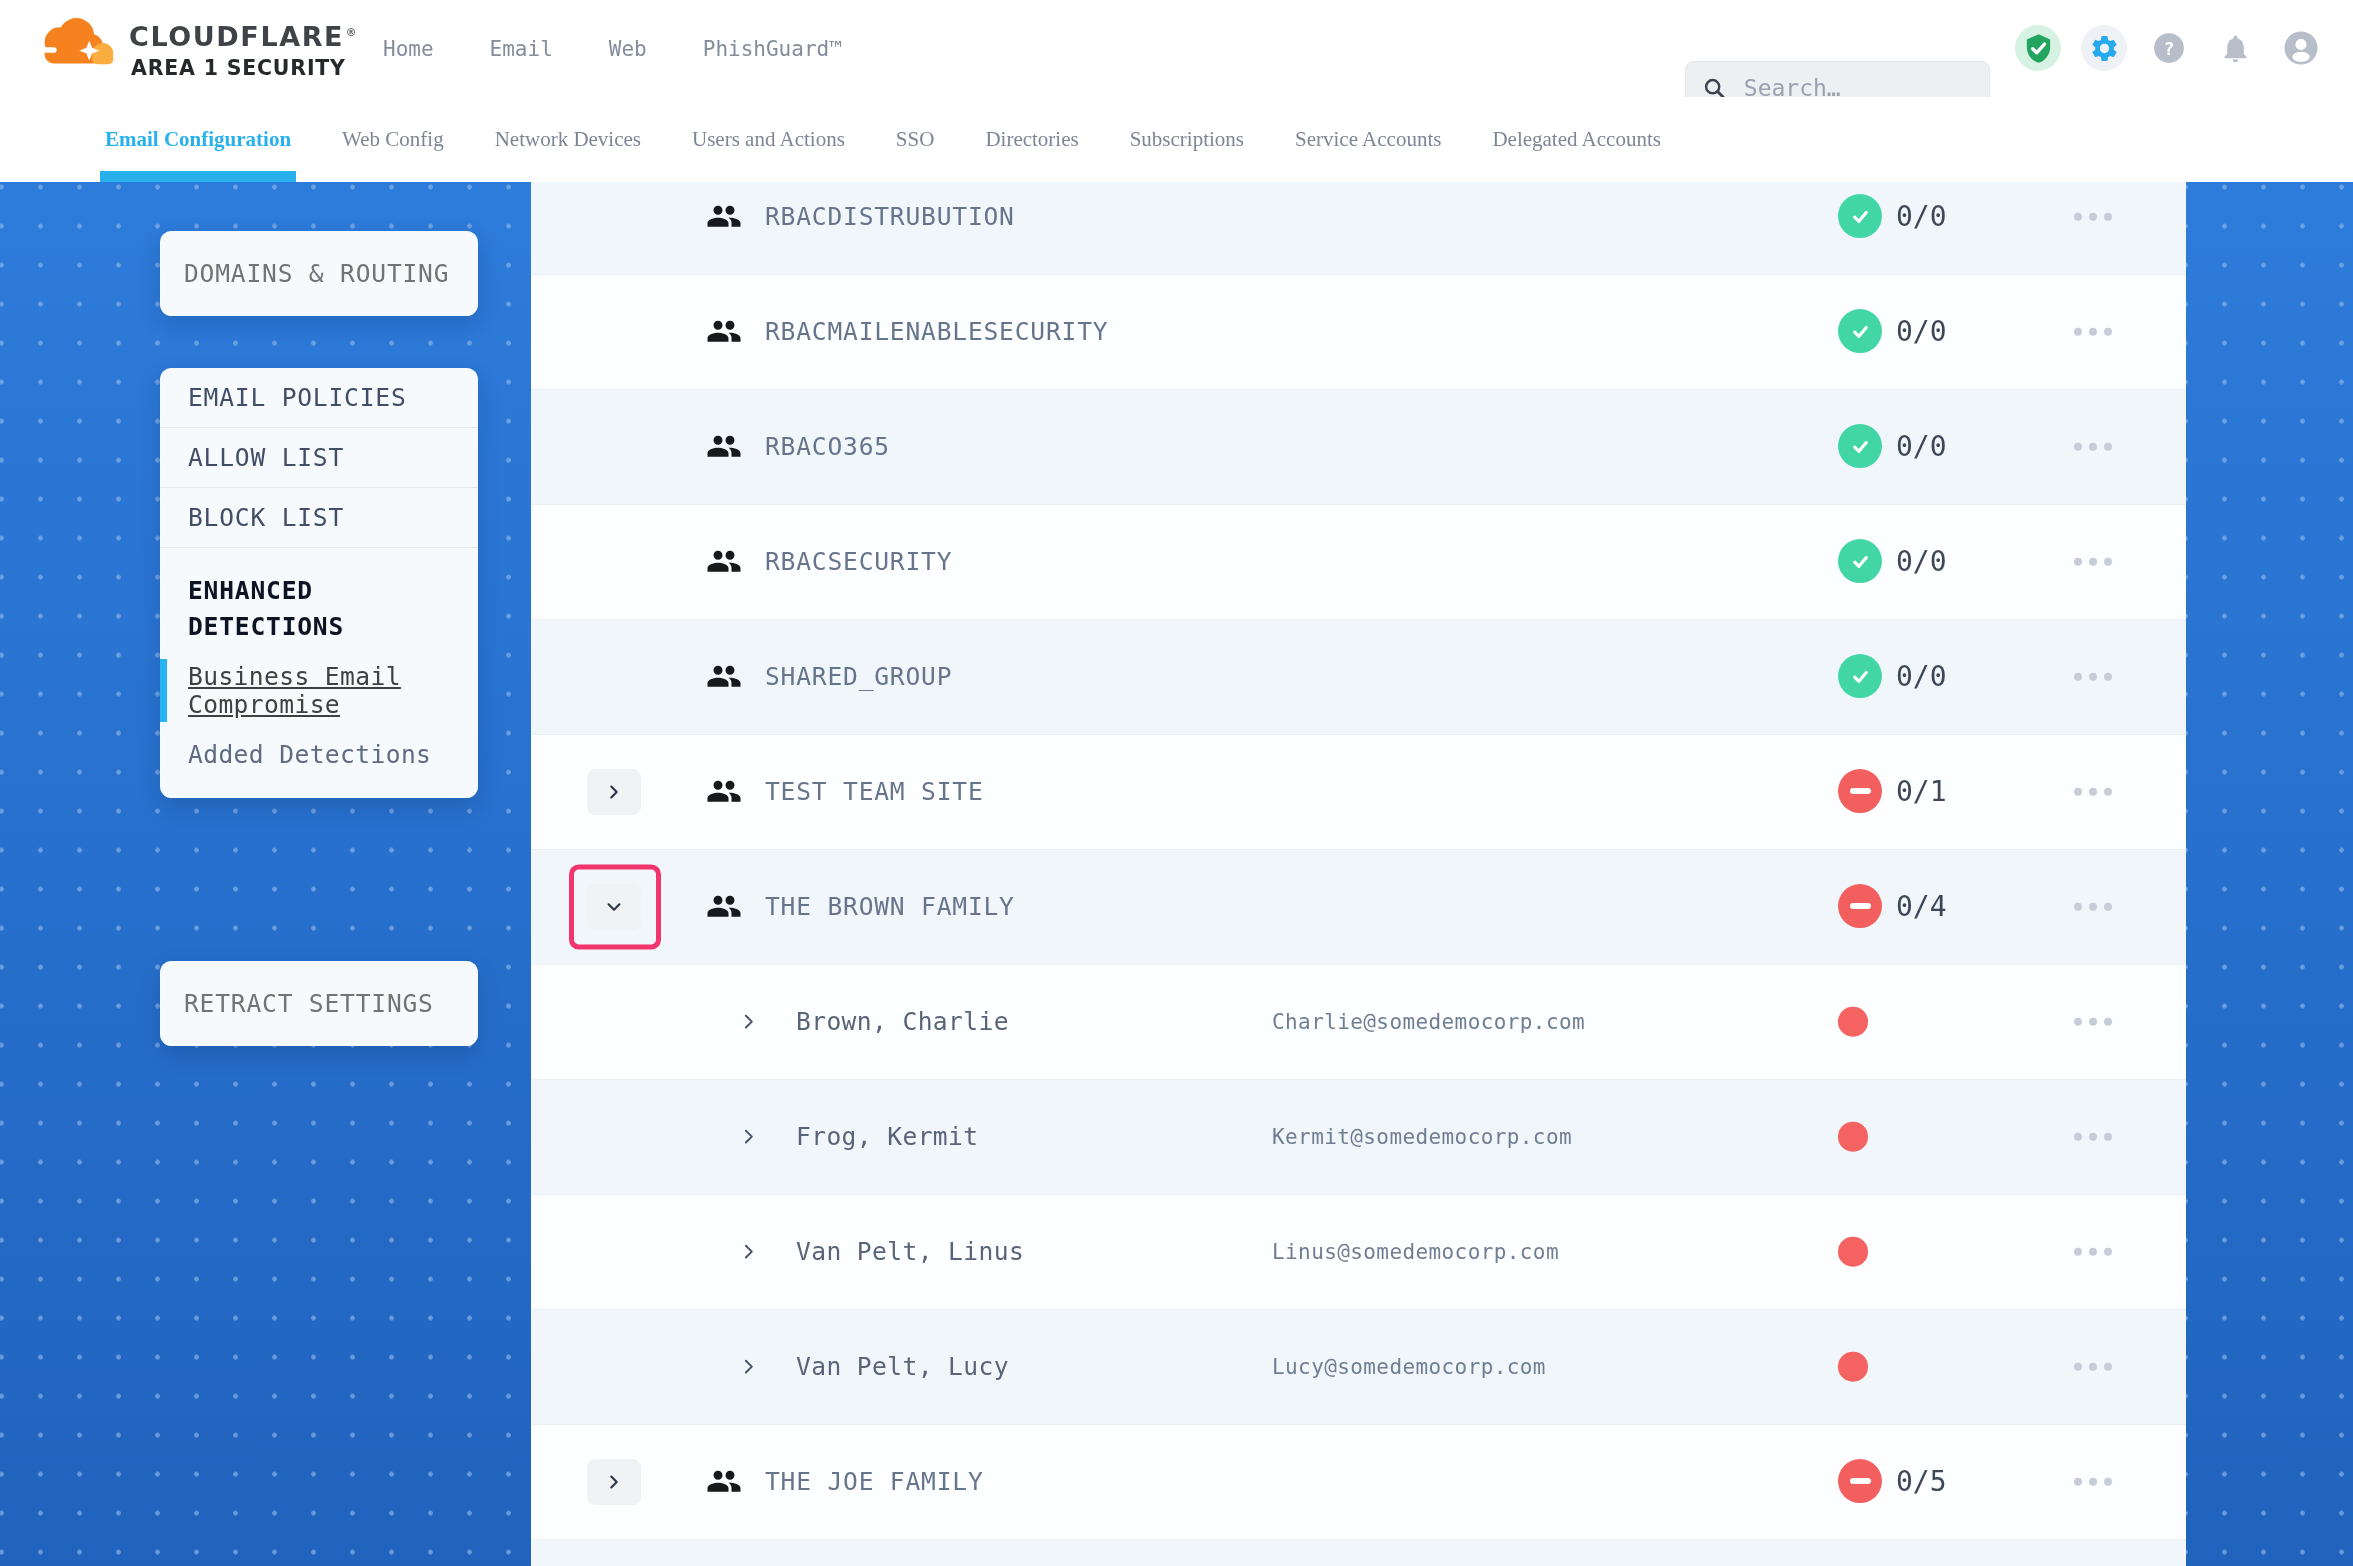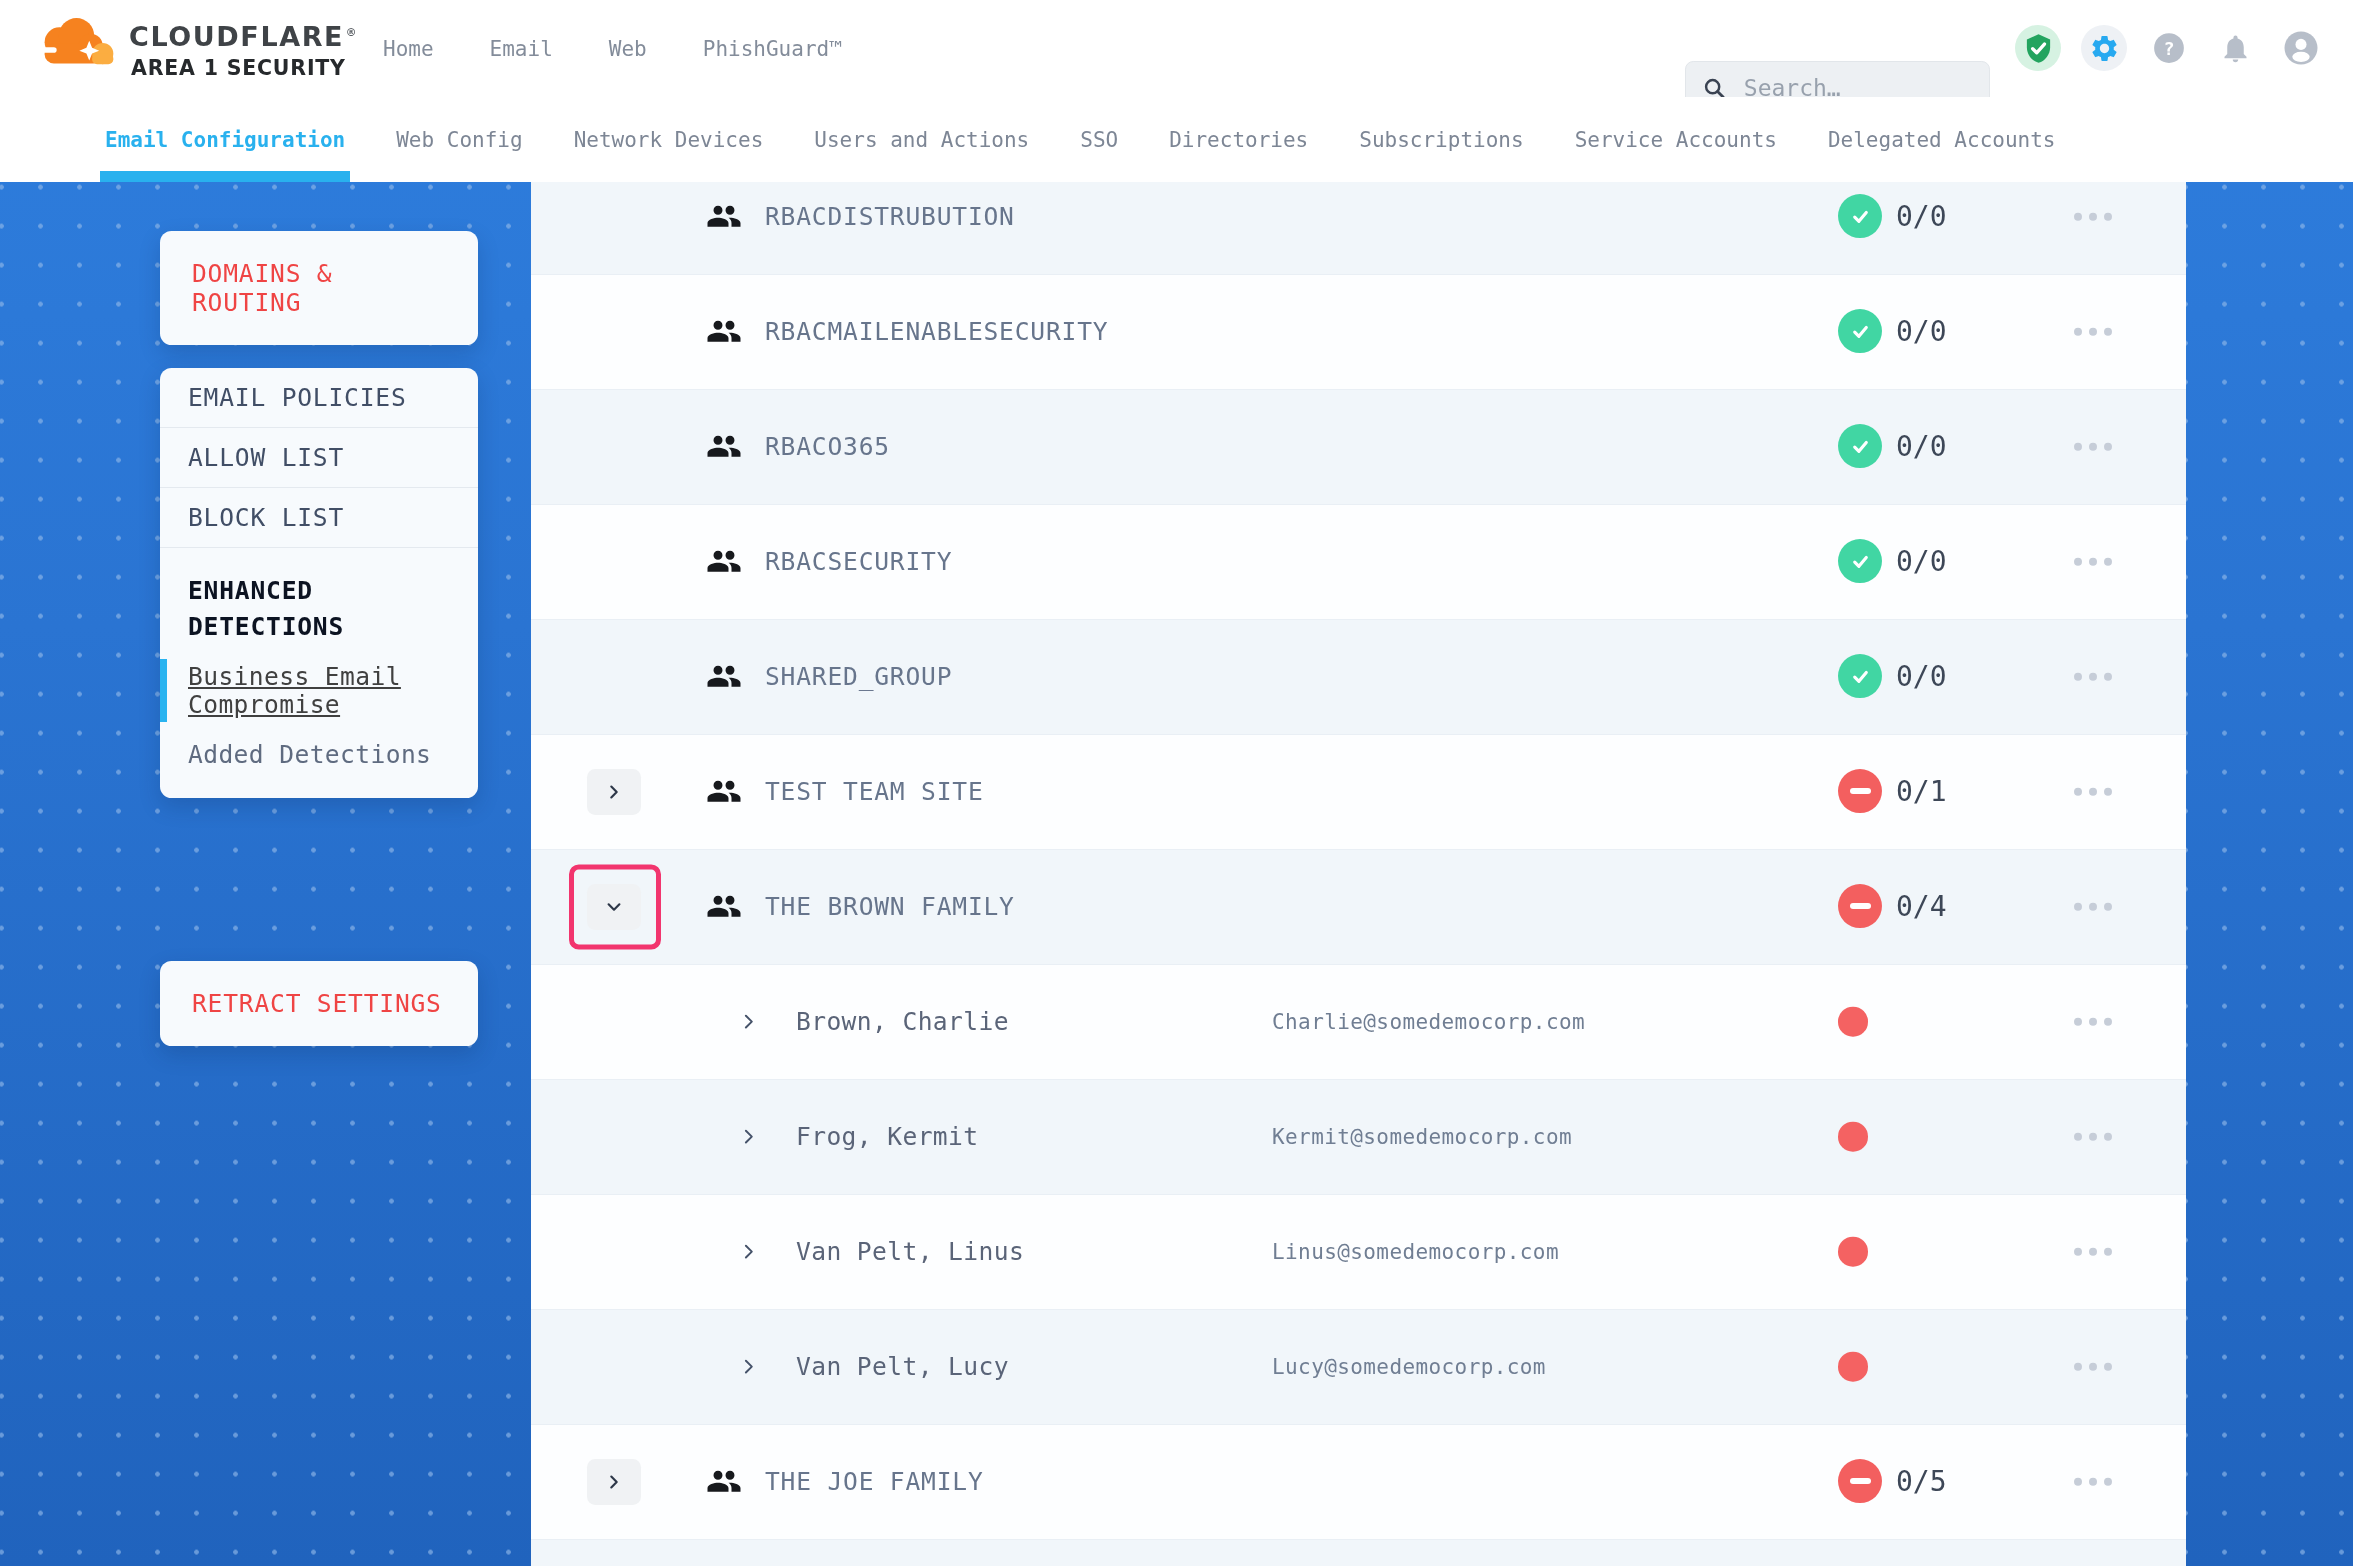--- a/index.html
+++ b/index.html
@@ -36,34 +36,34 @@
   .hicon{position:absolute;top:25.4px;width:46px;height:46px;border-radius:50%;
     display:flex;align-items:center;justify-content:center;cursor:pointer;}
   .hicon.shield{left:2015px;background:#d6f2e2;}
   .hicon.gear{left:2081px;background:#eef1f5;}
   .hicon.help{left:2146px;}
   .hicon.bell{left:2212px;}
   .hicon.avatar{left:2278px;}
 
   
   .subnav{position:absolute;left:0;top:97px;width:100%;height:85px;background:#fff;z-index:3;
-    display:flex;align-items:center;gap:51px;padding-left:105px;box-sizing:border-box;}
+    display:flex;align-items:center;gap:51px;padding-left:105px;box-sizing:border-box;font-family:Liberation Serif, serif;}
   .subnav .sub-item{font-size:21px;color:#7d8695;cursor:pointer;white-space:nowrap;
     position:relative;height:85px;display:flex;align-items:center;}
   .subnav .sub-item.active{color:#29b1ee;font-weight:bold;}
   .subnav .sub-item.active::after{content:"";position:absolute;left:-4.9px;right:-4.9px;bottom:0;
     height:11.5px;background:#29b1ee;}
 
   
   .card{position:absolute;left:160px;width:318px;background:#f7fafd;border-radius:11.5px;
     box-shadow:0 8.2px 21px rgba(12,38,84,.20);z-index:2;box-sizing:border-box;overflow:hidden;}
   .card-domains{top:231px;}
   .card-policies{top:368px;}
   .card-retract{top:961px;}
-  .sb-single{padding:28px 32px;font-size:24.6px;letter-spacing:0.8px;color:#ef4444;cursor:pointer;}
+  .sb-single{padding:28px 24px;font-size:24.6px;letter-spacing:0.8px;color:#737373;cursor:pointer;}
   .sb-item{padding:15px 28px;font-size:24.6px;letter-spacing:0.8px;color:#414e66;
     border-bottom:1.6px solid #e4e9ef;cursor:pointer;}
   .sb-heading{padding:24.6px 28px 8.2px 28px;font-size:24.6px;letter-spacing:0.8px;
     color:#0c1322;font-weight:bold;line-height:36px;}
   .sb-active{position:relative;padding:9.8px 28px;font-size:24.6px;letter-spacing:0.4px;
     color:#404040;line-height:28px;cursor:pointer;text-decoration:underline;}
   .sb-active::before{content:"";position:absolute;left:0;top:6.6px;bottom:6.6px;width:6.6px;background:#29b3f0;}
   .sb-muted{padding:11.5px 28px 29.5px 28px;font-size:24.6px;letter-spacing:0.4px;color:#5f6b80;cursor:pointer;}
 
   

